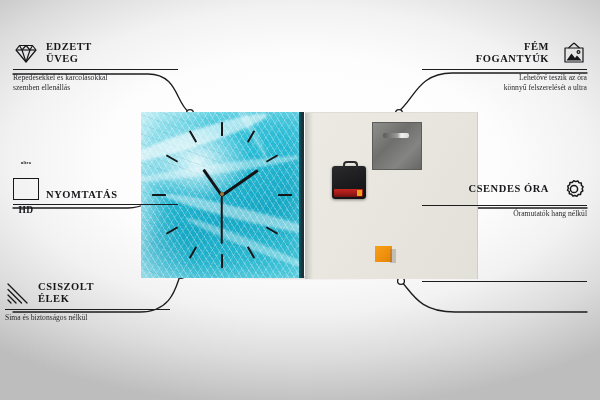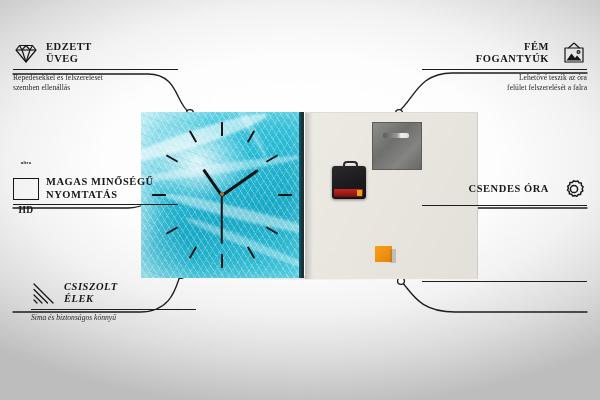--- a/index.html
+++ b/index.html
@@ -274,84 +274,85 @@
           <path d="M3 10 L23 10"></path>
               <path d="M6.5 5.5 L9 10 L13 22"></path>
               <path d="M19.5 5.5 L17 10 L13 22"></path>
           <path d="M9 10 L13 5.5 L17 10"></path>
         </g>
           </svg>
       </span>
       <span class="titles"><span>EDZETT</span><br><span>ÜVEG</span></span>
     </div>
     <div class="rule"></div>
-    <div class="desc">Repedésekkel és felszerelését
+    <div class="desc">Repedésekkel és karcolásokkal
 szemben ellenállás</div>
   </div>
 
   <div class="callout left" style="left:13px;top:176px;width:165px;">
     <div class="row">
       <span class="hdbox">
         <span class="u">ultra</span>
         <span class="h">HD</span>
       </span>
-      <span class="titles"><span>MAGAS MINŐSÉGŰ</span><br><span>NYOMTATÁS</span></span>
-    </div>
-    <div class="rule"></div>
-  </div>
-
-  <div class="callout left" style="left:31px;top:280px;width:165px;font-style:italic;">
+      <span class="titles"><br><span>NYOMTATÁS</span></span>
+    </div>
+    <div class="rule"></div>
+  </div>
+
+  <div class="callout left" style="left:5px;top:280px;width:165px;">
     <div class="row">
       <span class="ico">
         <svg viewBox="0 0 26 26">
             <g stroke="#17171a" stroke-width="1.3" stroke-linecap="round">
           <path d="M3 4 L22 23"></path>
               <path d="M3 9.5 L16.5 23"></path>
               <path d="M3 15 L11 23"></path>
               <path d="M3 20 L6 23"></path>
         </g>
           </svg>
       </span>
       <span class="titles"><span>CSISZOLT</span><br><span>ÉLEK</span></span>
     </div>
     <div class="rule"></div>
-    <div class="desc">Sima és biztonságos könnyű</div>
+    <div class="desc">Sima és biztonságos nélkül</div>
   </div>
 
   <div class="callout right" style="left:422px;top:40px;width:165px;">
     <div class="row">
       <span class="titles"><span>FÉM</span><br><span>FOGANTYÚK</span></span>
       <span class="ico">
         <svg viewBox="0 0 26 26">
             <g fill="none" stroke="#17171a" stroke-width="1.2" stroke-linejoin="round">
           <rect x="4" y="8" width="18" height="14"></rect>
           <path d="M13 3 L7.5 8 M13 3 L18.5 8"></path>
           <circle cx="17.5" cy="12" r="1.4"></circle>
           <path d="M5.5 20.5 L10.5 13.5 L14 18 L16 15.5 L20.5 20.5 Z" fill="#17171a" stroke="none"></path>
         </g>
           </svg>
       </span>
     </div>
     <div class="rule"></div>
     <div class="desc">Lehetővé teszik az óra
-felület felszerelését a falra</div>
+könnyű felszerelését a ultra</div>
   </div>
 
   <div class="callout right" style="left:422px;top:176px;width:165px;">
     <div class="row">
       <span class="titles"><span>CSENDES ÓRA</span><br></span>
       <span class="ico">
         <svg viewBox="0 0 26 26">
             <g fill="none" stroke="#17171a" stroke-width="1.5" stroke-linejoin="round">
           <path d="M13 3.2 L15 4.1 L17.2 3.4 L18.4 5.3 L20.7 5.6 L20.8 7.9 L22.6 9.3 L21.6 11.4 L22.3 13.6 L20.4 14.9 L20 17.2 L17.7 17.3 L16.2 19.1 L14.2 18.2 L12 18.8 L10.7 16.9 L8.5 16.5 L8.4 14.2 L6.6 12.9 L7.5 10.8 L6.9 8.6 L8.8 7.3 L9.2 5 L11.4 4.9 Z" transform="translate(0,1.6) scale(0.98)"></path>
           <circle cx="13" cy="13" r="3.6"></circle>
         </g>
           </svg>
       </span>
     </div>
     <div class="rule"></div>
+    <div class="desc">Óramutatók hang nélkül</div>
   </div>
 
   <div class="callout right" style="left:422px;top:278px;width:165px;">
     <div class="rule"></div>
   </div>
 
 </div>
 
 </body></html>

